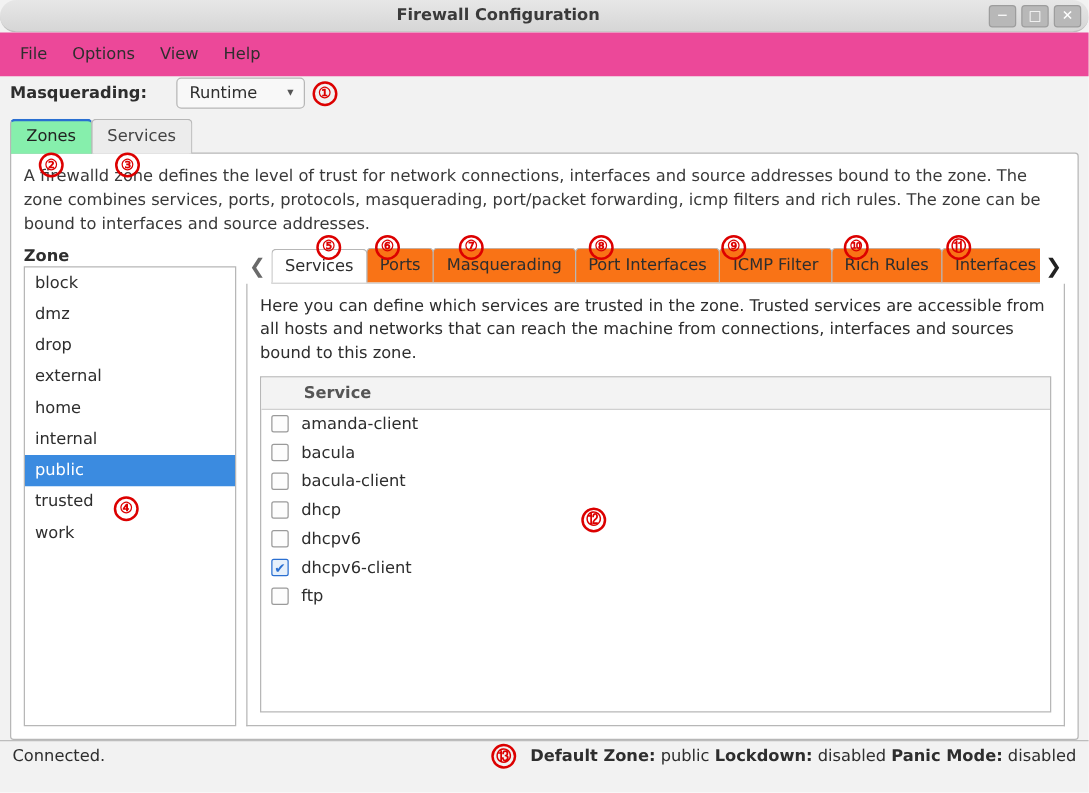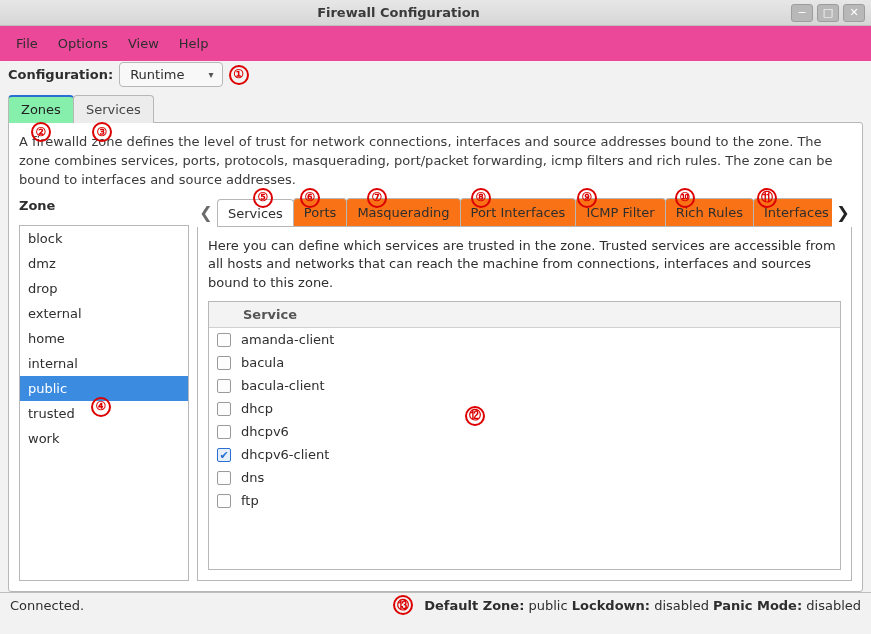--- a/index.html
+++ b/index.html
@@ -16,20 +16,21 @@
     flex-direction: column;
   }
   
   .titlebar {
     display: flex;
     align-items: center;
     height: 26px;
     background: linear-gradient(to bottom, #e7e7e7, #d6d6d6);
     border-bottom: 1px solid #bdbdbd;
     padding: 0 6px;
+    border-radius: 13px;
   }
   .titlebar .title {
     flex: 1;
     text-align: center;
     font-weight: bold;
     font-size: 13px;
     color: #3a3a3a;
   }
   .window-controls { display: flex; gap: 4px; }
   .win-btn {
@@ -64,20 +65,21 @@
     font-weight: bold;
   }
   .select {
     display: flex;
     align-items: center;
     gap: 24px;
     background: #f8f8f8;
     border: 1px solid #b7b7b7;
     border-radius: 4px;
     padding: 4px 8px 4px 10px;
+    margin-left: 17px;
   }
   .select .chev {
     font-size: 10px;
     color: #555;
   }
   
   .anno {
     display: inline-flex;
     position: absolute;
     width: 20px; height: 20px;
@@ -138,21 +140,21 @@
     flex: 1;
     min-height: 0;
   }
   .zone-left {
     width: 170px;
     display: flex;
     flex-direction: column;
   }
   .zone-left .heading {
     font-weight: bold;
-    margin-bottom: 12px;
+    margin-bottom: 0;
   }
   .zone-list {
     border: 1px solid #b7b7b7;
     background: #fff;
     flex: 1;
     overflow: auto;
   }
   .zone-item {
     padding: 5px 8px;
   }
@@ -229,21 +231,21 @@
     align-items: center;
     background: #f3f3f3;
     border-bottom: 1px solid #d0d0d0;
     font-weight: bold;
     color: #555;
     padding: 5px 8px 5px 34px;
     position: sticky; top: 0;
   }
   .service-row {
     display: flex;
-    align-items: flex-end;
+    align-items: flex-start;
     padding: 4px 8px;
     gap: 10px;
   }
   .chk {
     width: 14px; height: 14px;
     border: 1px solid #9a9a9a;
     border-radius: 2px;
     background: #fdfdfd;
     display: flex;
     align-items: center;
@@ -282,21 +284,21 @@
 </div>
 
 <div class="menubar">
   <div class="menu-item">File</div>
   <div class="menu-item">Options</div>
   <div class="menu-item">View</div>
   <div class="menu-item">Help</div>
 </div>
 
 <div class="config-row rel">
-  <label>Configuration:</label>
+  <label>Masquerading:</label>
   <div class="select">
     <span>Runtime</span>
     <span class="chev">▾</span>
   </div>
   <span class="anno" style="position:static;">①</span>
 </div>
 
 <div class="top-tabs-wrap rel">
   <div class="top-tabs">
     <div class="top-tab active">Zones</div>
@@ -373,24 +375,20 @@
               <div class="service-row">
                 <div class="chk"></div>
                 <span>dhcpv6</span>
               </div>
               <div class="service-row">
                 <div class="chk checked">✔</div>
                 <span>dhcpv6-client</span>
               </div>
               <div class="service-row">
                 <div class="chk"></div>
-                <span>dns</span>
-              </div>
-              <div class="service-row">
-                <div class="chk"></div>
                 <span>ftp</span>
               </div>
             </div>
           <span class="anno" style="left:268px; top:208px;">⑫</span>
         </div>
       </div>
     </div>
   </div>
 </div>
 

